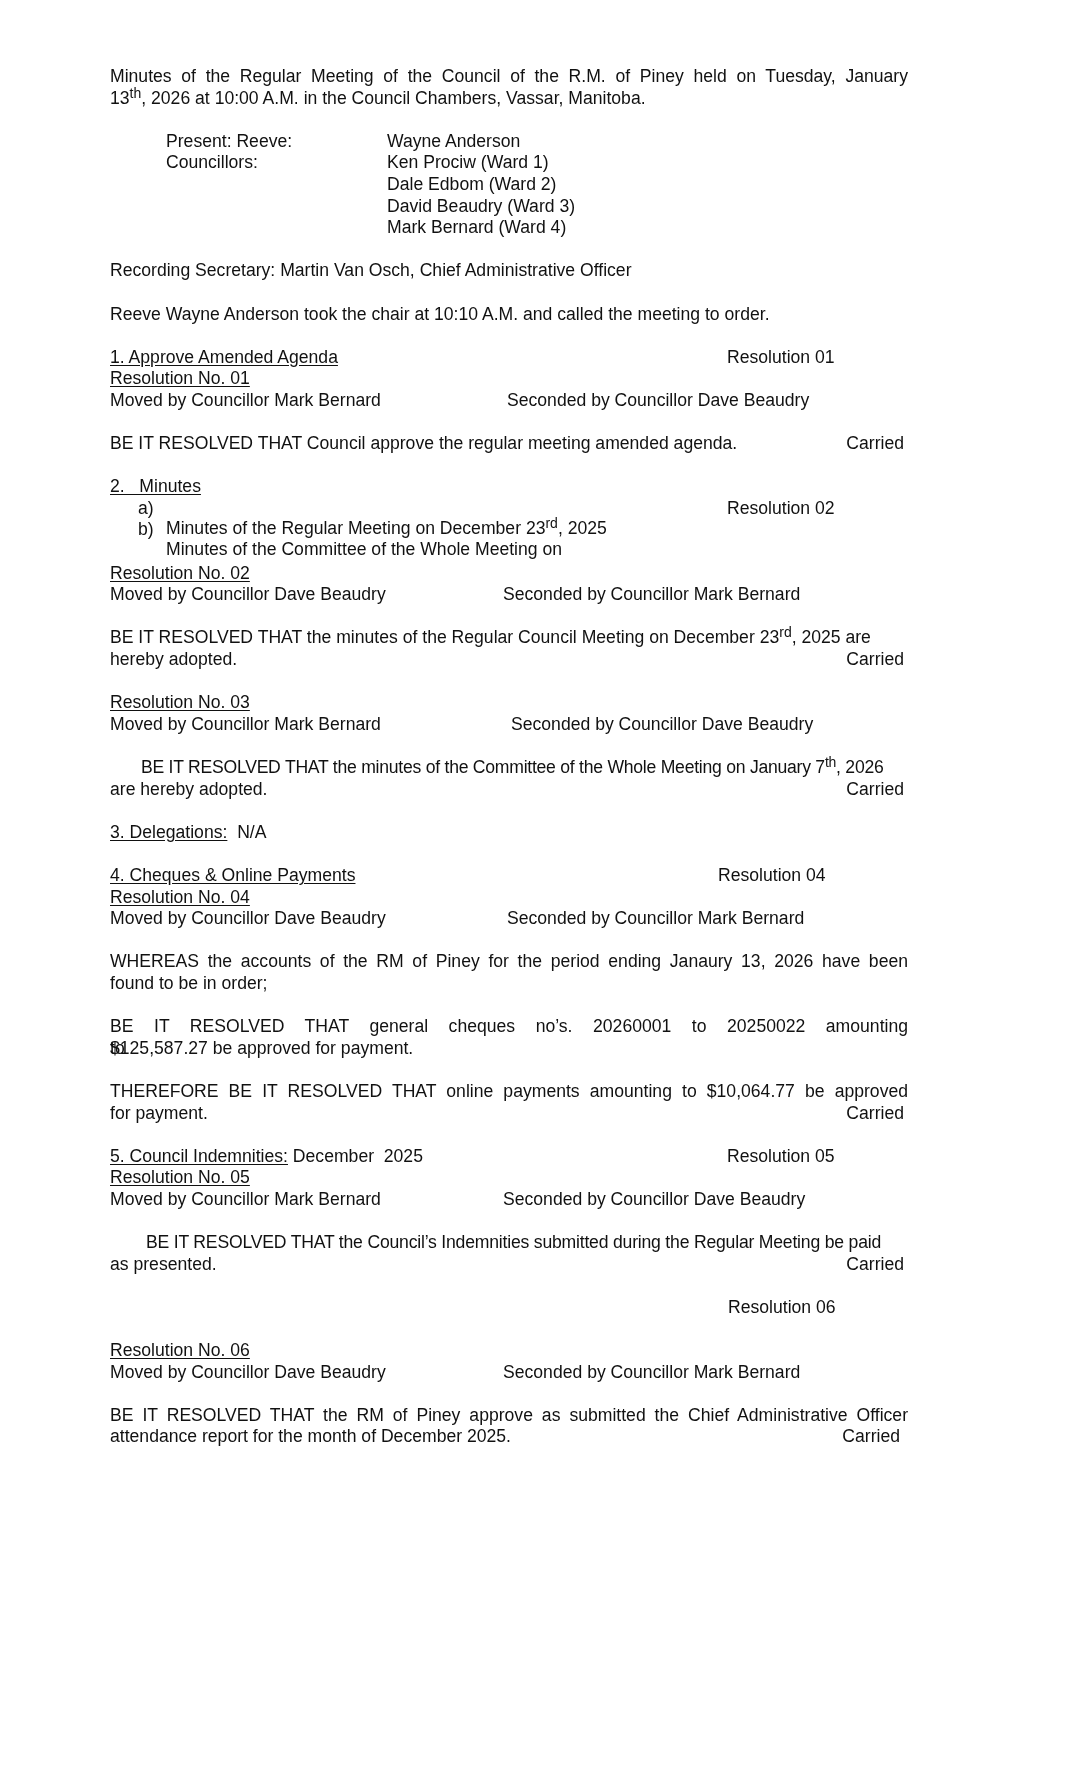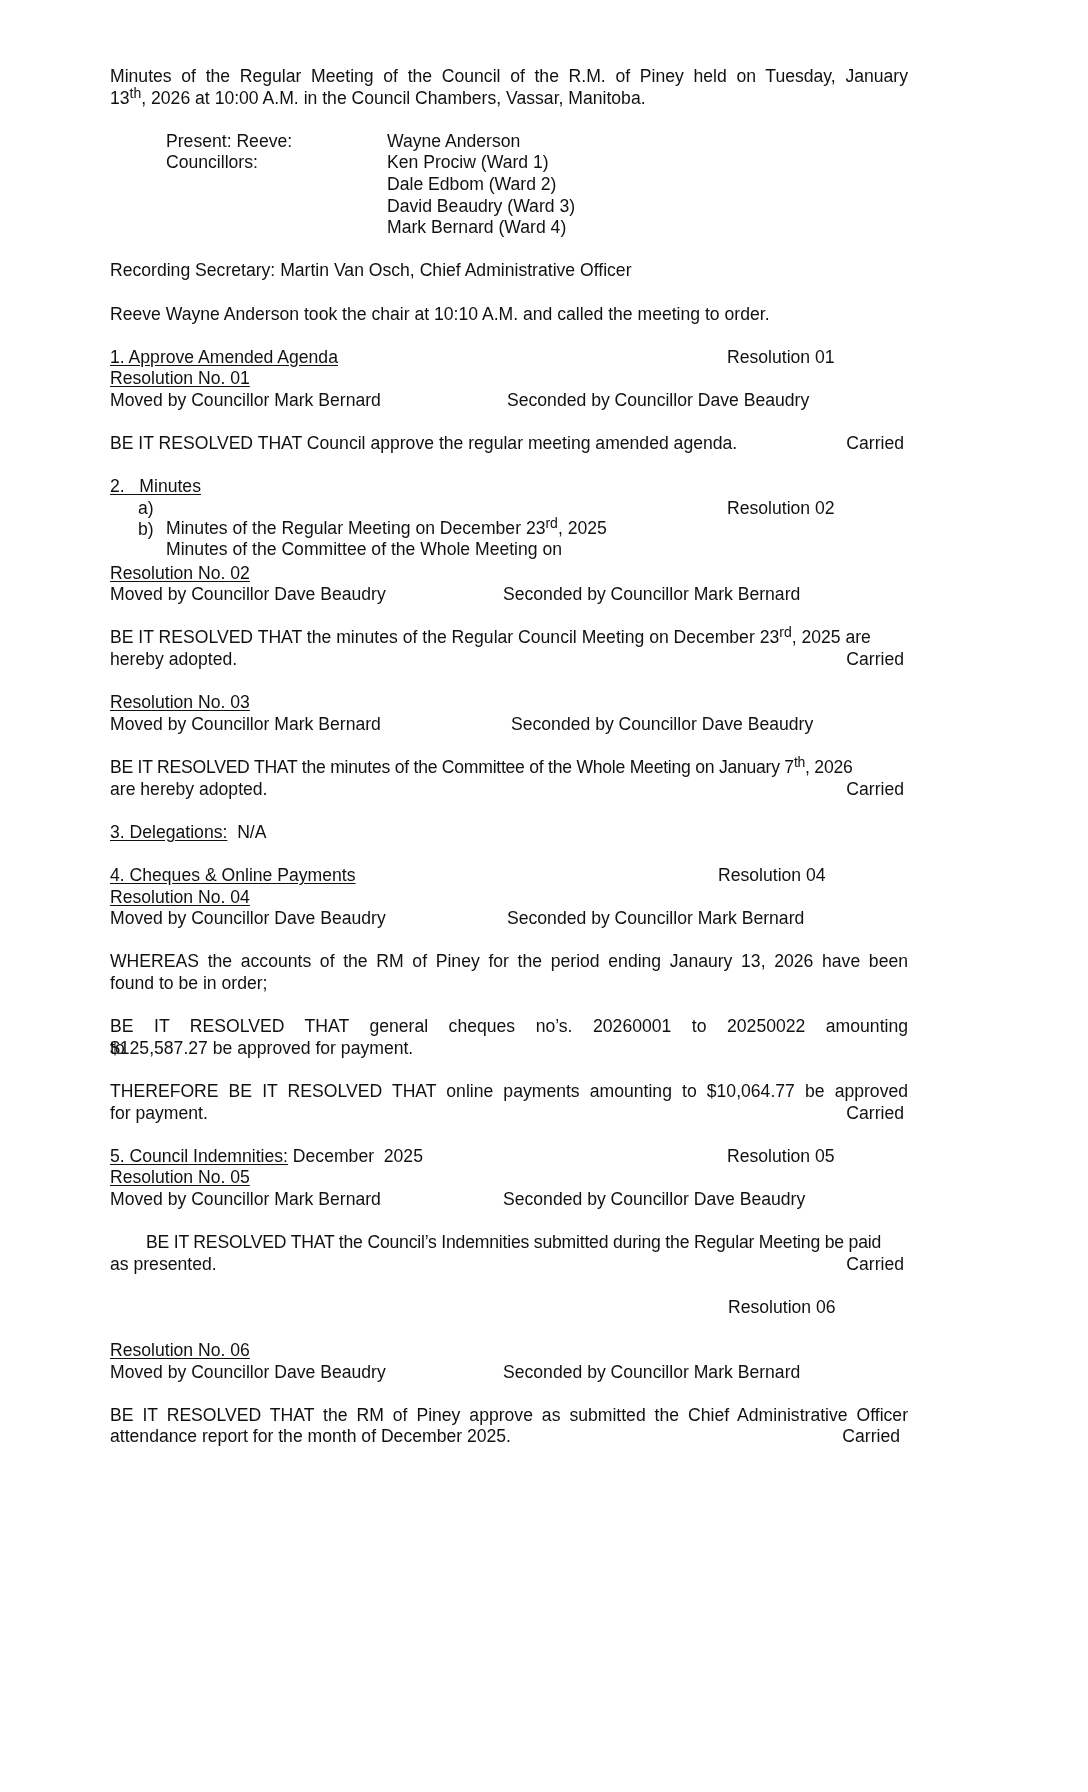--- a/index.html
+++ b/index.html
@@ -112,21 +112,21 @@
     <span class="carried-r">Carried</span>
   </div>
   <div class="gap"></div>
 
   <div class="line"><span class="u">Resolution No. 03</span></div>
   <div class="line">
     <span>Moved by Councillor Mark Bernard</span>
     <span class="rcol" style="left:401px;">Seconded by Councillor Dave Beaudry</span>
   </div>
   <div class="gap"></div>
-  <div class="line" style="letter-spacing:-0.25px;"><span>BE IT RESOLVED THAT the minutes of the Committee of the Whole Meeting on January 7</span><sup>th</sup><span>, 2026</span></div>
+  <div class="line" style="letter-spacing:-0.25px;margin-left:31px;"><span>BE IT RESOLVED THAT the minutes of the Committee of the Whole Meeting on January 7</span><sup>th</sup><span>, 2026</span></div>
   <div class="line">
     <span>are hereby adopted.</span>
     <span class="carried-r">Carried</span>
   </div>
   <div class="gap"></div>
 
   <div class="line"><span class="u">3. Delegations:</span>&nbsp; <span>N/A</span></div>
   <div class="gap"></div>
 
   <div class="line">

